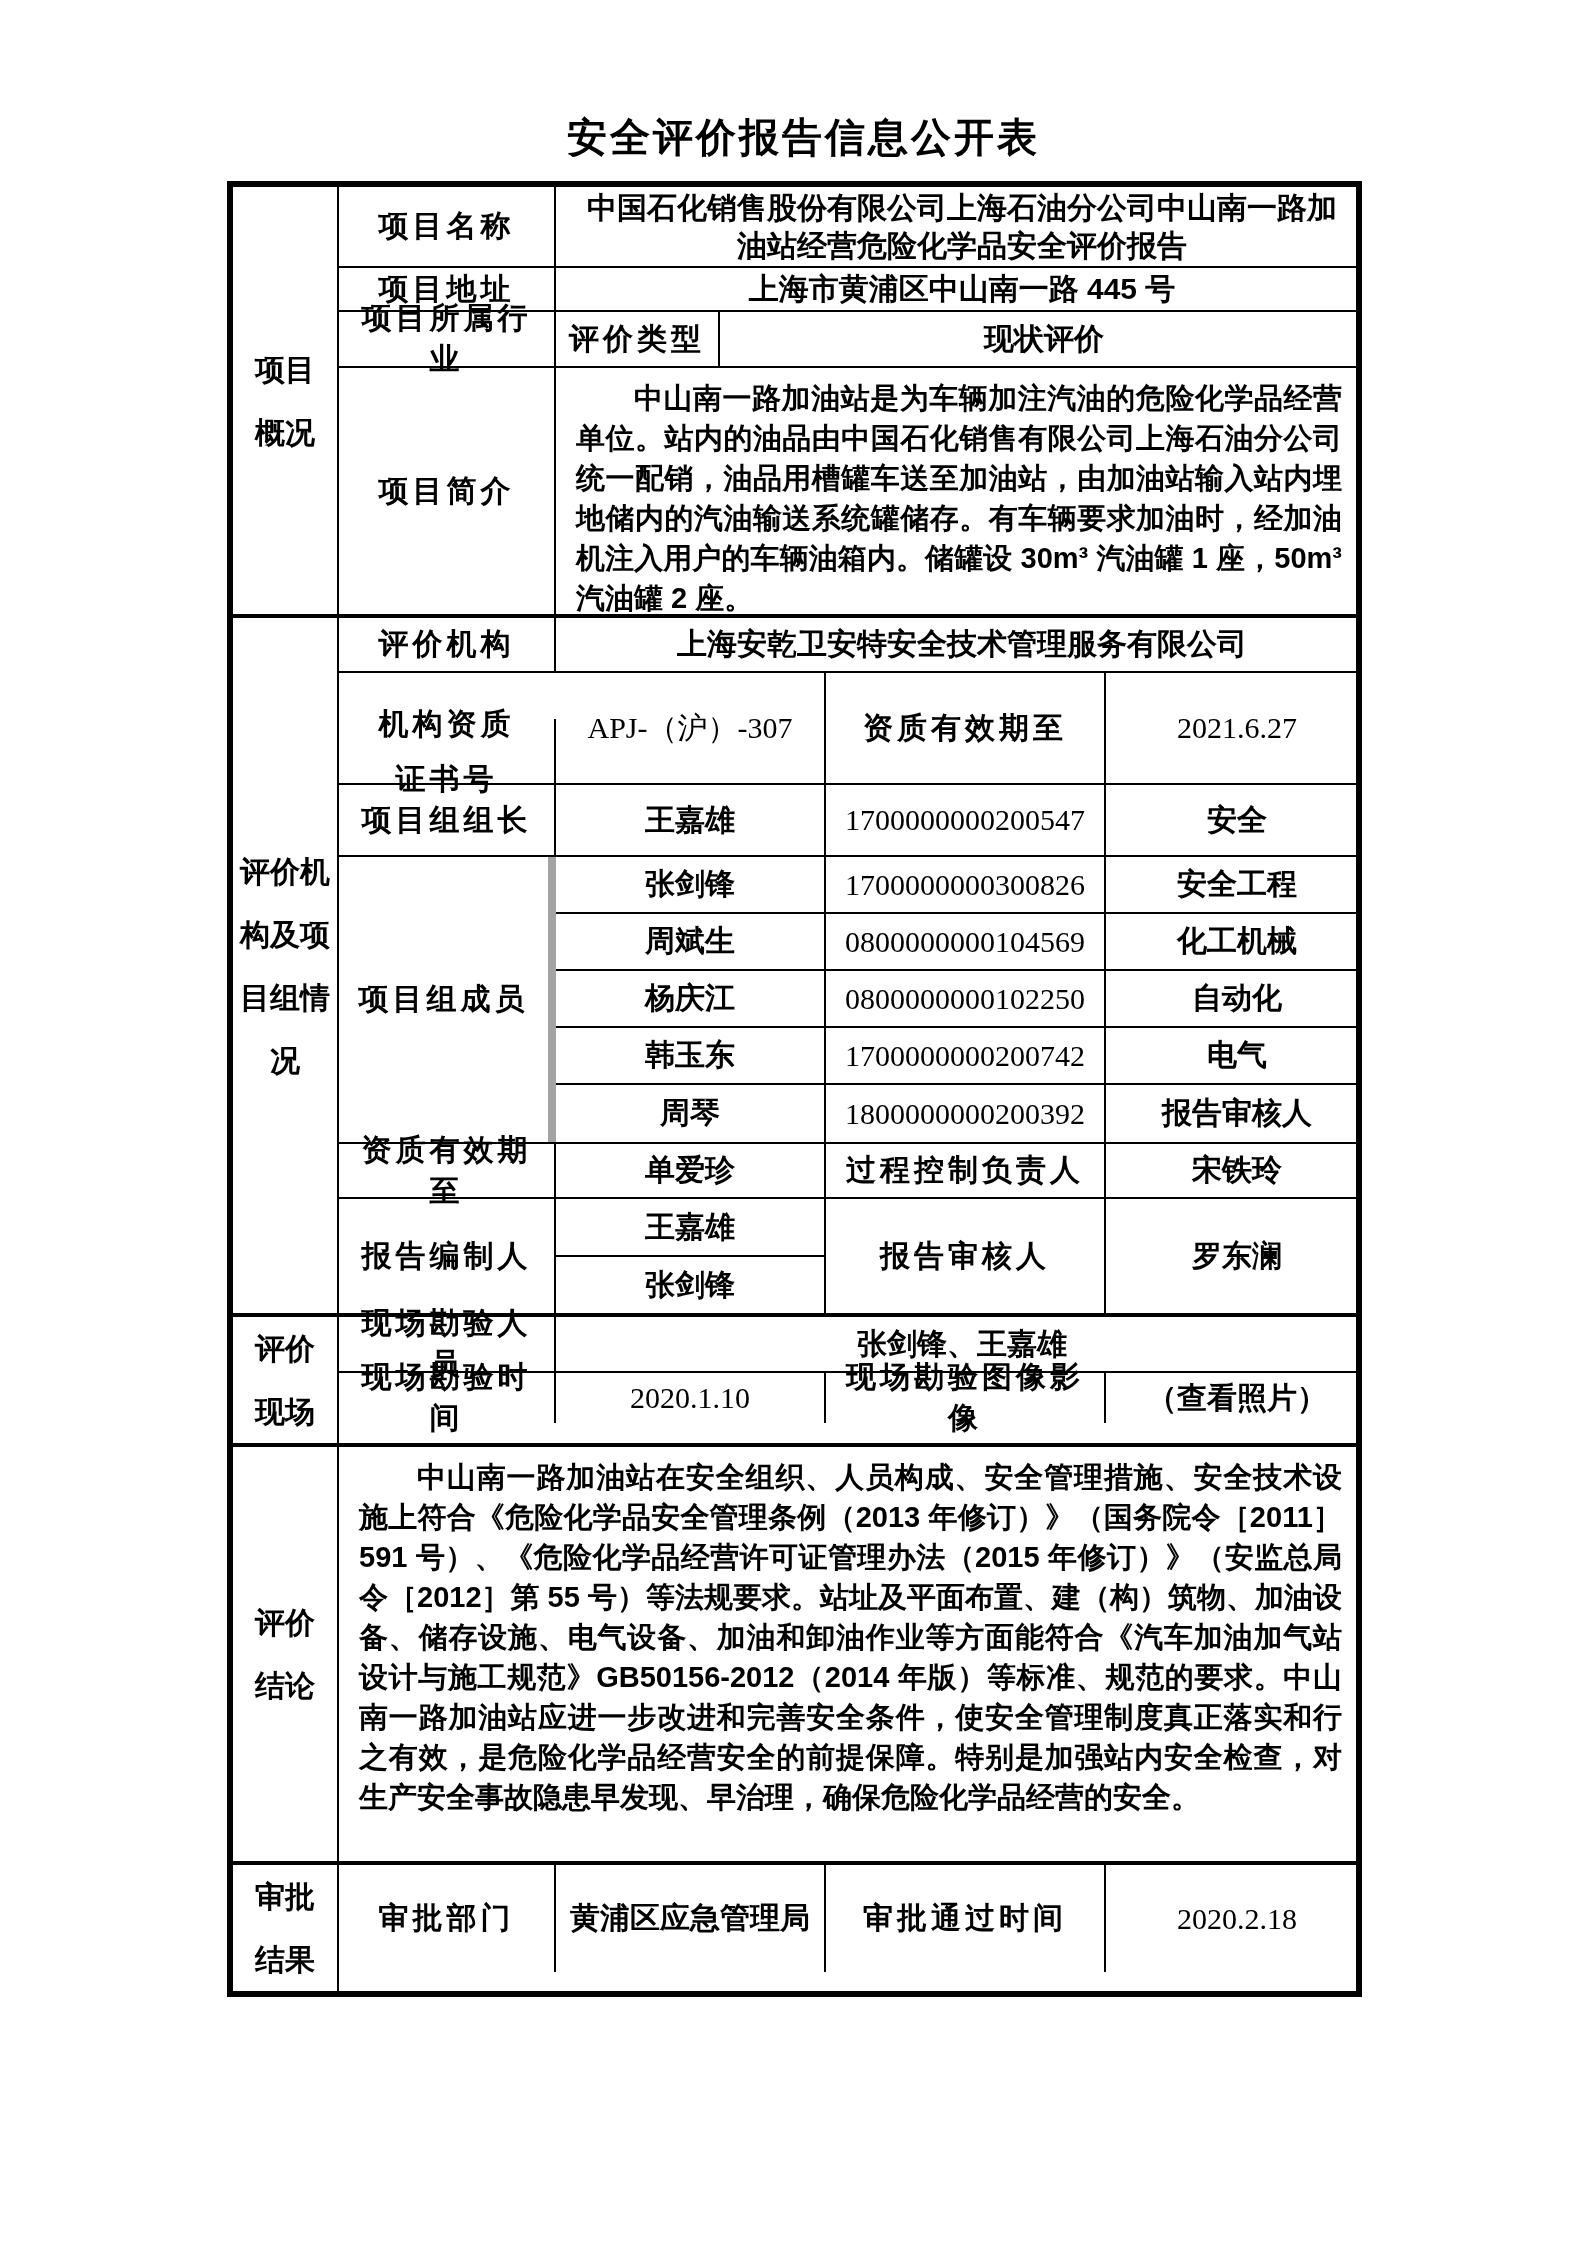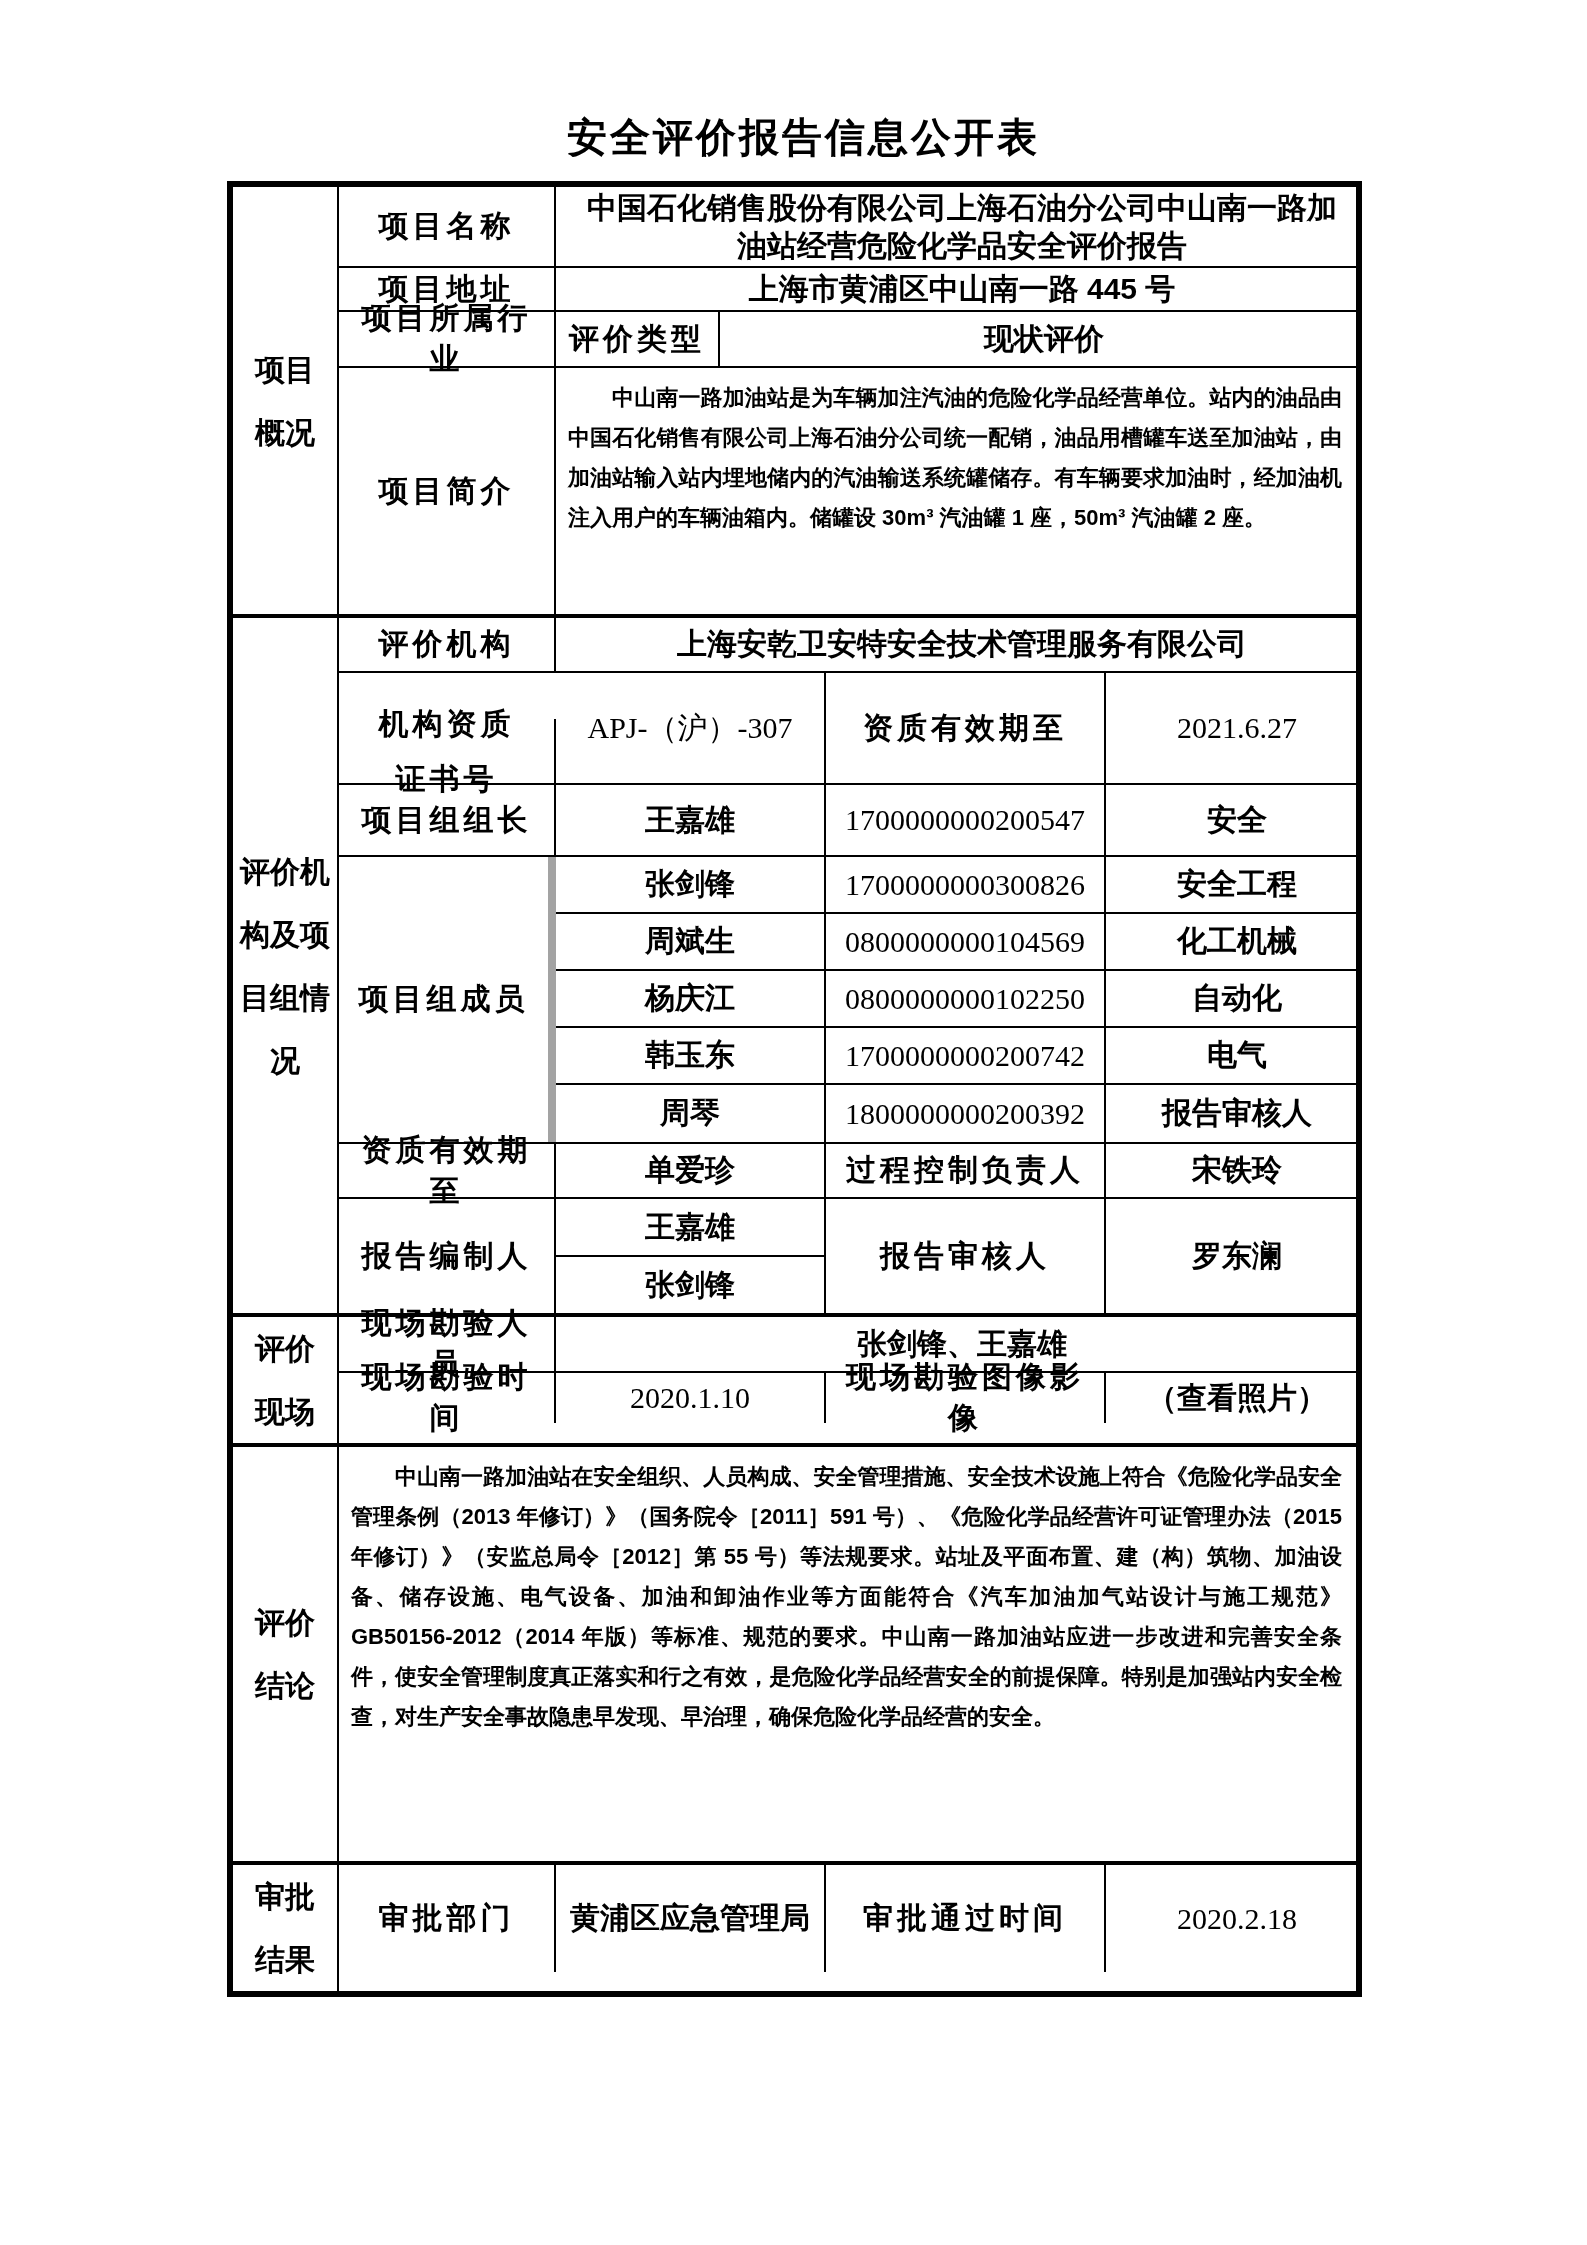--- a/index.html
+++ b/index.html
@@ -24,22 +24,22 @@
   .row .cell:last-child{border-right:none;}
   .lbl{letter-spacing:4px;}
   .num{font-family:"Liberation Serif",serif;font-weight:normal;letter-spacing:0;}
   .preline{white-space:pre-line;}
   .w-label{width:217px;flex-shrink:0;}
   .w-c2{width:270px;flex-shrink:0;}
   .w-c3{width:280px;flex-shrink:0;}
   .w-rest{flex:1;padding-left:20px;}
   .w-ind-val{width:478px;flex-shrink:0;}
   .w-ind-typ{width:164px;flex-shrink:0;}
-  .para{display:block;text-align:justify;font-size:22px;font-weight:bold;
-       line-height:40px;padding:10px 14px 6px 12px;}
+  .para{display:block;text-align:justify;font-size:29px;font-weight:bold;
+       line-height:40px;padding:10px 14px 6px 20px;}
   .indent{text-indent:2em;}
   
   .members{display:flex;align-items:stretch;border-bottom:2px solid #000;}
   .members .mlist{flex:1;display:flex;flex-direction:column;min-width:0;}
   .members .mlist .row:last-child{border-bottom:none;}
   
   .stack{width:270px;flex-shrink:0;display:flex;flex-direction:column;
        border-right:2px solid #000;box-sizing:border-box;}
   .stack .half{flex:1;display:flex;align-items:center;justify-content:center;
        font-size:30px;font-weight:bold;}

